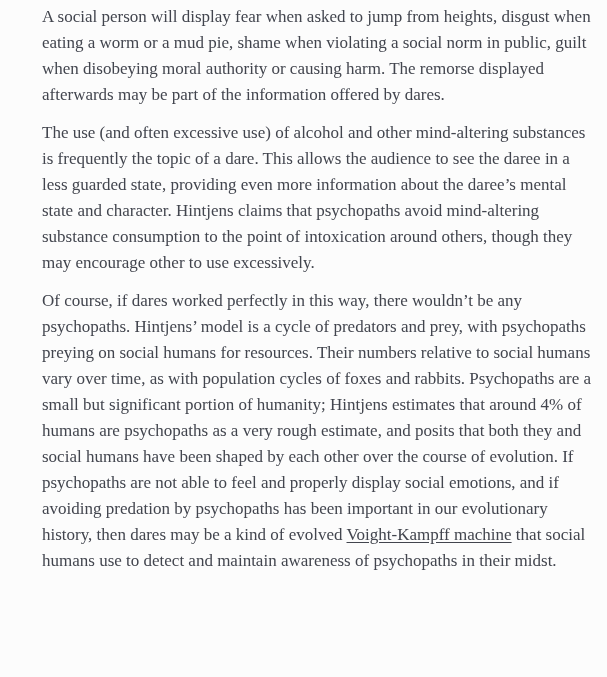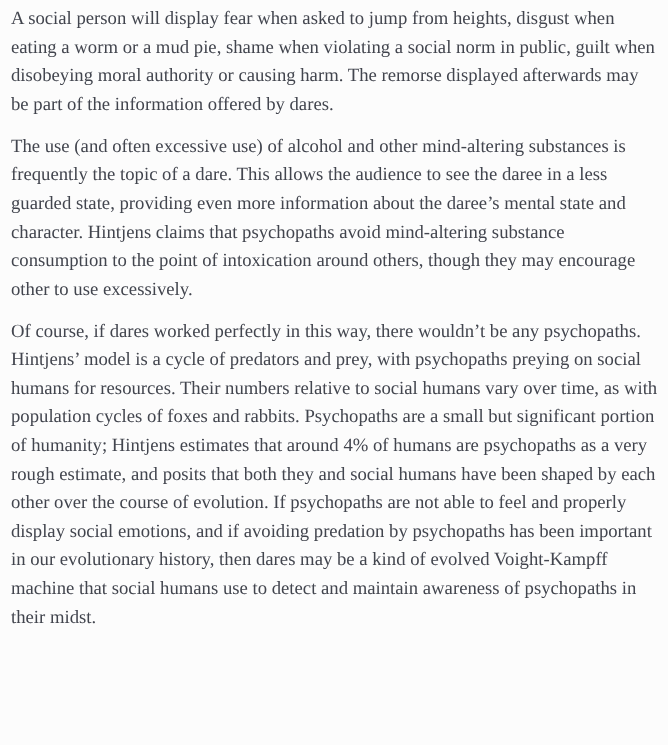--- a/index.html
+++ b/index.html
@@ -16,36 +16,38 @@
     height:677px;
     overflow:hidden;
     background:var(--background);
     color:var(--text);
     font-family:"Liberation Serif","DejaVu Serif",serif;
     font-size:17px;
     line-height:26px;
   }
   .article{
     padding:4px 8px 0 10px;
+    margin-left:32px;
   }
   .para{
     margin:0 0 12px 0;
   }
   .para-highlighted{
     margin:2px -6px 14px -6px;
   }
   .mark-dark{
     background:var(--highlight-bg);
     color:var(--highlight-text);
     padding:5px 6px;
     -webkit-box-decoration-break:clone;
     box-decoration-break:clone;
   }
   .text-link{
     color:var(--link);
+    text-decoration:underline;
     text-underline-offset:2px;
     cursor:pointer;
   }
 </style>
 </head>
 <body>
 
 <article class="article">
 
   <p class="para">A social person will display fear when asked to jump from heights, disgust when eating a worm or a mud pie, shame when violating a social norm in public, guilt when disobeying moral authority or causing harm. The remorse displayed afterwards may be part of the information offered by dares.</p>

